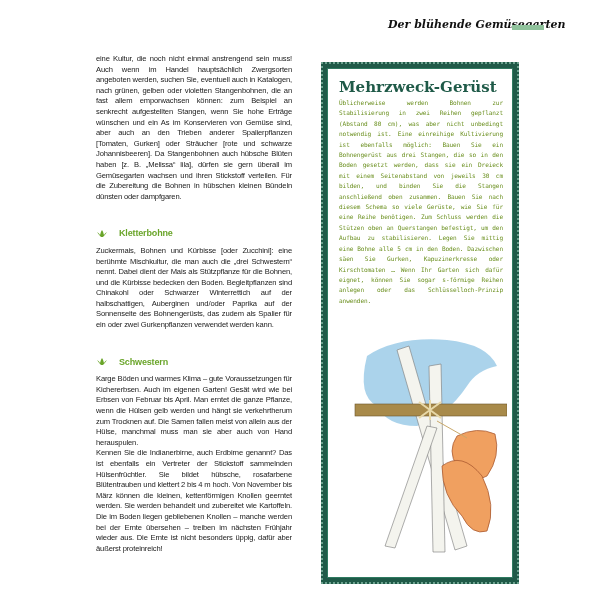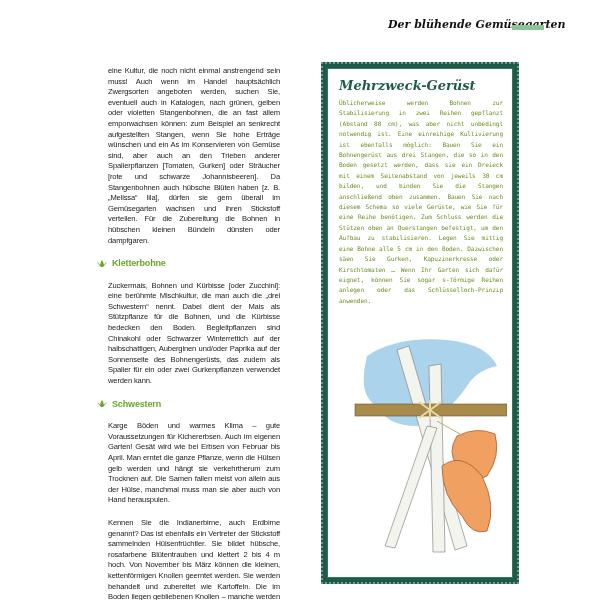--- a/index.html
+++ b/index.html
@@ -3,28 +3,28 @@
 <meta charset="utf-8">
 <style>
   html, body { margin:0; padding:0; }
   body { width:600px; height:600px; background:#ffffff; position:relative; overflow:hidden;
          font-family:"Liberation Sans", sans-serif; color:#1a1a1a; }
   .header-title { position:absolute; left:388px; top:18px; font-family:"DejaVu Serif", serif;
          font-style:italic; font-weight:bold; font-size:11px; color:#111; }
   .header-bar { position:absolute; left:512px; top:25px; width:32px; height:5px; background:#8fc29b; }
   .col-left { position:absolute; left:96px; top:54px; width:196px; font-size:7.6px; line-height:10.6px;
          letter-spacing:-0.15px; text-align:justify; font-family:"Liberation Sans", sans-serif; font-stretch:condensed; }
-  .col-left p { margin:12px; }
-  .sec-h { display:flex; align-items:center; margin:4px 0 7px 0; color:#6aa52a; font-weight:bold; font-size:9px; }
+  .col-left p { margin:0; }
+  .sec-h { display:flex; align-items:center; margin:26px 0 7px 0; color:#6aa52a; font-weight:bold; font-size:9px;gap:7px; }
   .sec-h .ico { width:12px; height:9px; margin-right:4px; }
   .box { position:absolute; left:321px; top:62px; width:186px; height:510px; background:#fff;
          border:6px solid #1f5a48; box-shadow: inset 0 0 0 1px #2f7a60; }
   .box::before { content:""; position:absolute; inset:-6px; border:2px dotted #9fd3bf; pointer-events:none; opacity:.6; }
-  .box-title { position:absolute; left:12px; top:10px; font-family:"DejaVu Serif", serif; font-style:italic;
-         font-weight:bold; font-size:13px; color:#1f5a48; }
+  .box-title { position:absolute; left:12px; top:10px; font-family:"DejaVu Serif", serif; 
+         font-weight:bold; font-size:15px; color:#1f5a48; }
   .box-text { position:absolute; left:12px; top:30px; width:164px; font-family:"DejaVu Sans Mono", monospace;
          font-size:6.1px; line-height:10.4px; color:#6a8f1e; text-align:justify; letter-spacing:-0.1px; }
   .illus { position:absolute; left:10px; top:258px; width:170px; height:238px; }
 </style>
 </head>
 <body>
 
 <div class="header-title">Der blühende Gemüsegarten</div>
 <div class="header-bar"></div>
 

